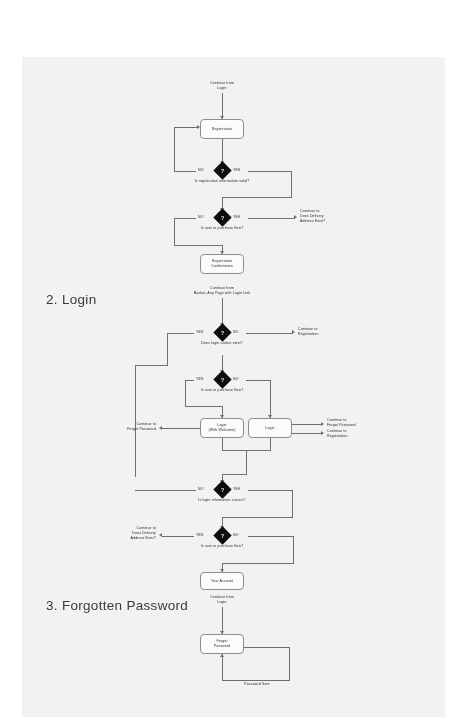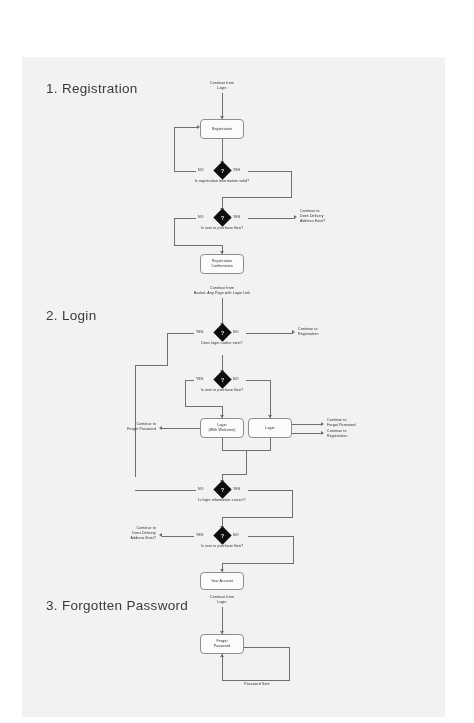--- a/index.html
+++ b/index.html
@@ -137,21 +137,20 @@
   }
 </style>
 </head>
 <body>
 
 <div id="page">
 
 
   <div id="canvas">
 
-    <div class="section-title" style="left:24px; top:24px;">1. Registration</div>
 
     <div class="lbl-c" style="left:165px; top:24px; width:70px;">Continue from</div>
     <div class="lbl-c" style="left:165px; top:29px; width:70px;">Login</div>
 
     <div class="vline" style="left:200px; top:36px; height:26px;"></div>
     <div class="arrow-d" style="left:197.6px; top:59px;"></div>
 
     <div class="node" style="left:178px; top:62px; width:44px; height:20px;">Registration</div>
 
     <div class="vline" style="left:200px; top:82px; height:25px;"></div>
@@ -190,21 +189,21 @@
     <div class="arrow-r" style="left:272px; top:158.1px;"></div>
     <div class="lbl-l" style="left:278px; top:152px; width:70px;">Continue to</div>
     <div class="lbl-l" style="left:278px; top:157px; width:70px;">Does Delivery</div>
     <div class="lbl-l" style="left:278px; top:162px; width:70px;">Address Exist?</div>
 
     <div class="node" style="left:178px; top:197px; width:44px; height:20px; flex-direction:column;">
       <span>Registration</span>
       <span>Confirmation</span>
     </div>
 
-    <div class="section-title" style="left:24px; top:235px;margin-top:16px;">2. Login</div>
+    <div class="section-title" style="left:24px; top:235px;">2. Login</div>
 
     <div class="lbl-c" style="left:150px; top:229px; width:100px;">Continue from</div>
     <div class="lbl-c" style="left:150px; top:234px; width:100px;">Basket, Any Page with Login Link</div>
 
     <div class="vline" style="left:200px; top:241px; height:28px;"></div>
     <div class="arrow-d" style="left:197.6px; top:266px;"></div>
 
     <div class="diamond" style="left:194px; top:269px;"></div>
     <div class="diamond-q" style="left:194px; top:269px;">?</div>
     <div class="lbl-c" style="left:152px; top:284px; width:96px;">Does login cookie exist?</div>

